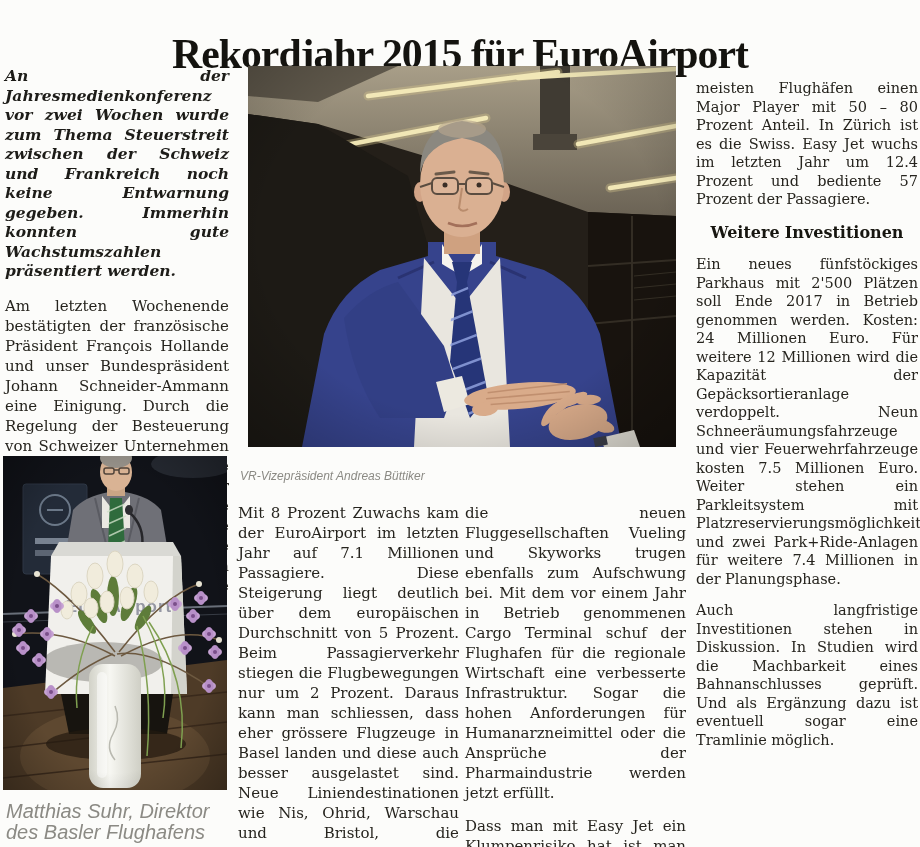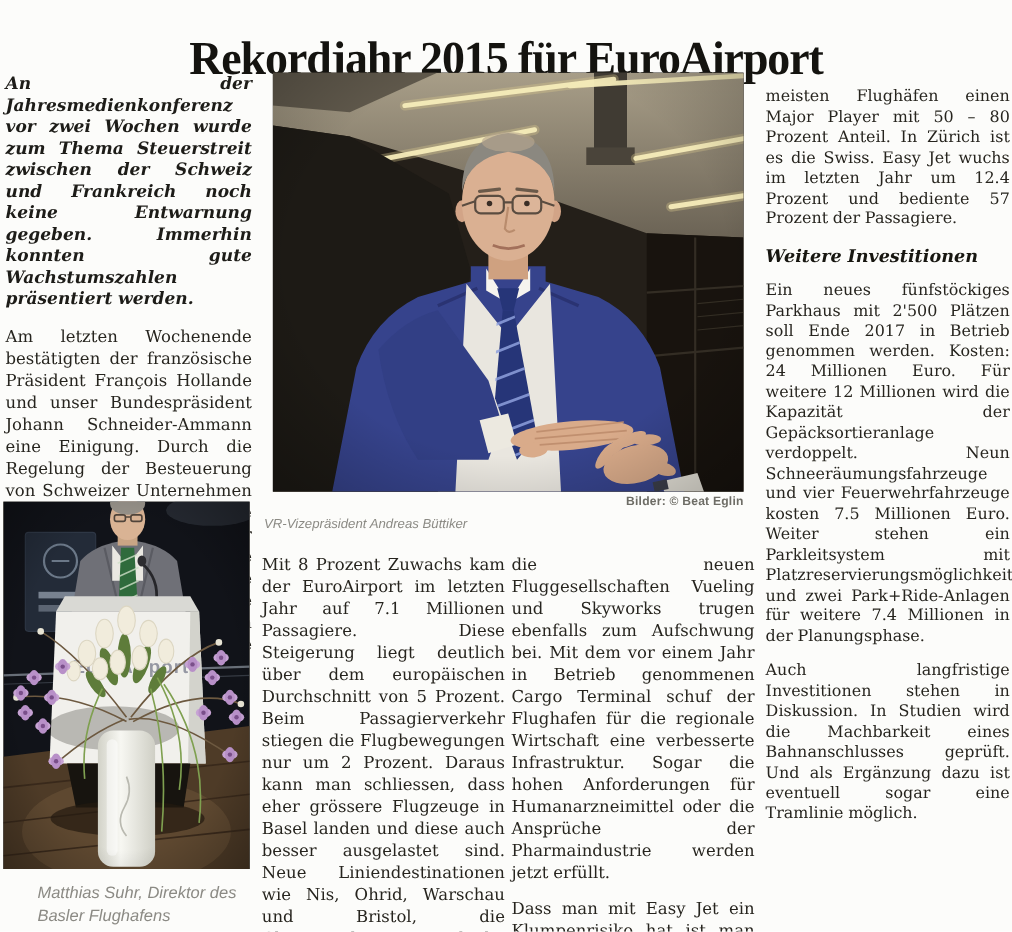--- a/index.html
+++ b/index.html
@@ -24,38 +24,38 @@
   .lead{
     font-weight:bold;font-style:italic;font-size:15.5px;line-height:19.5px;
     color:#1d1c18;margin-bottom:15px !important;
   }
   .col-left   {left:5px;  top:66px; width:224px;}
   .col-middle {left:238px;top:503px;width:221px;}
   .col-center {left:465px;top:503px;width:221px;}
   .col-right  {left:696px;top:66px; width:222px;font-size:14.5px;line-height:18.5px;}
   .col-right p{margin:13px 0 11px 0;}
   .subhead{
-    text-align:left;font-weight:bold;font-style:italic;font-size:16px;
+    text-align:center;font-weight:bold;font-size:16px;
     margin:15px 0 7px 0;color:#17160ف;color:#171610;
   }
   .photo{position:absolute;overflow:hidden;background:#1b1813;box-shadow:0 0 0 1px #8a867c inset;}
   .photo-main  {left:248px;top:66px; width:428px;height:381px;}
   .photo-podium{left:3px;  top:456px;width:224px;height:334px;}
   .photo svg{display:block;width:100%;height:100%;}
   .credit{
     position:absolute;left:248px;top:450px;width:428px;text-align:right;
     font-family:"Liberation Sans","DejaVu Sans",sans-serif;
     font-size:11px;font-weight:bold;color:#6e6d66;letter-spacing:.2px;
   }
   .caption{
     position:absolute;font-family:"Liberation Sans","DejaVu Sans",sans-serif;
     font-style:italic;color:#8b8a84;
   }
   .caption-main{left:240px;top:469px;width:430px;font-size:12px;}
-  .caption-podium{left:6px;top:801px;width:222px;font-size:15px;line-height:21px;margin-left:28px;}
+  .caption-podium{left:6px;top:801px;width:222px;font-size:20px;line-height:21px;}
 </style>
 </head>
 <body>
 
 <div class="page">
 
   <h1 class="headline">Rekordjahr 2015 für EuroAirport</h1>
 
   <div class="col col-left">
     <p class="lead">An der Jahresmedienkonferenz vor zwei Wochen wurde zum Thema Steuerstreit zwischen der Schweiz und Frankreich noch keine Entwarnung gegeben. Immerhin konnten gute Wachstumszahlen präsentiert werden.</p>
@@ -171,21 +171,20 @@
           <ellipse cx="345" cy="337" rx="13" ry="5" fill="#d9ab8a" transform="rotate(10 345 337)"></ellipse>
           <ellipse cx="353" cy="366" rx="12" ry="6" fill="#d9ab8a" transform="rotate(30 353 366)"></ellipse>
         </g>
         <polygon points="352,372 386,364 392,381 356,381" fill="#e8e5db"></polygon>
         <rect x="346" y="371" width="13" height="9" fill="#3c3f4a" transform="rotate(-12 352 375)"></rect>
       </g>
       <rect width="428" height="381" fill="url(#vig)"></rect>
     </svg>
   </div>
 
-  <div class="credit">Bilder: © Beat Eglin</div>
   <div class="caption caption-main">VR-Vizepräsident Andreas Büttiker</div>
 
   <div class="photo photo-podium">
     <svg viewBox="0 0 224 334" preserveAspectRatio="none">
       <defs>
         <linearGradient id="vaseGrad" x1="0" y1="0" x2="1" y2="0">
           <stop offset="0" stop-color="#d2d2c8"></stop>
             <stop offset="0.4" stop-color="#f7f7f2"></stop>
             <stop offset="1" stop-color="#cfcfc5"></stop>
         </linearGradient>

